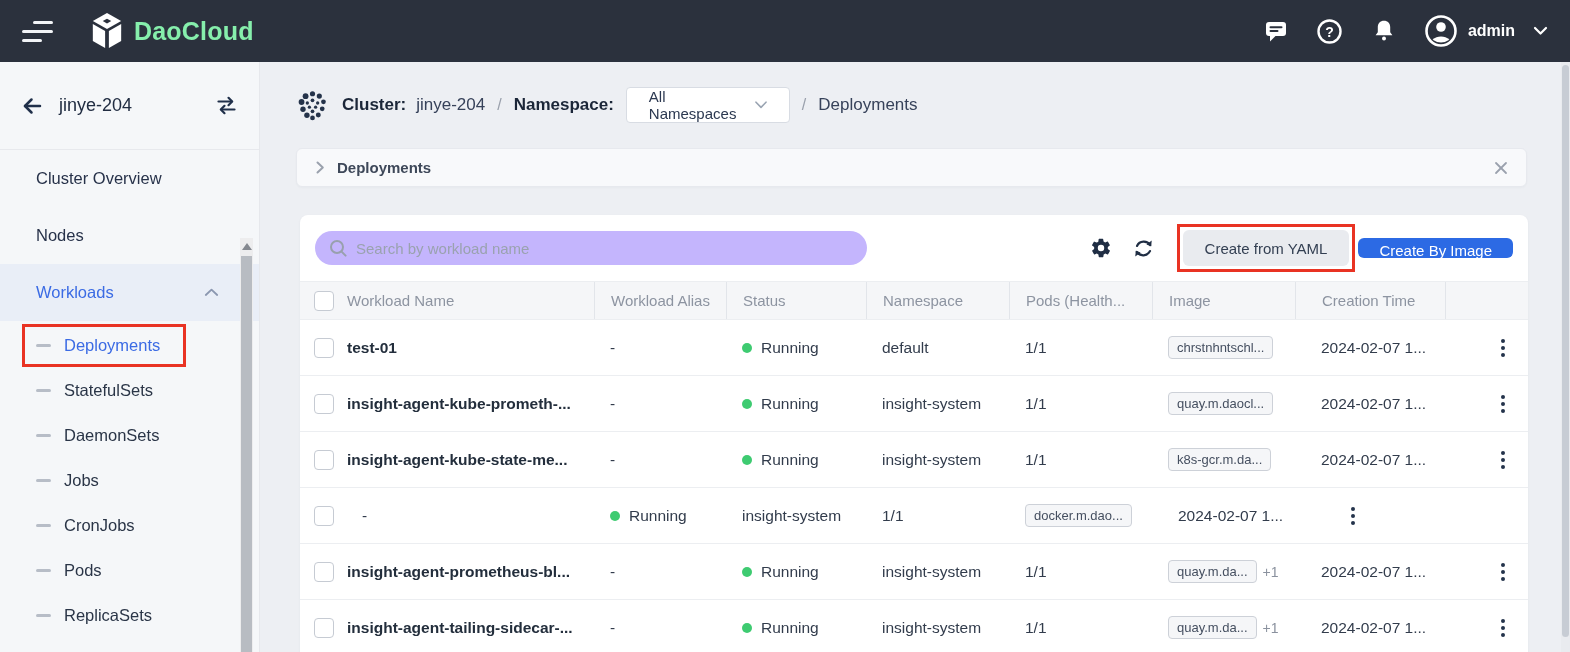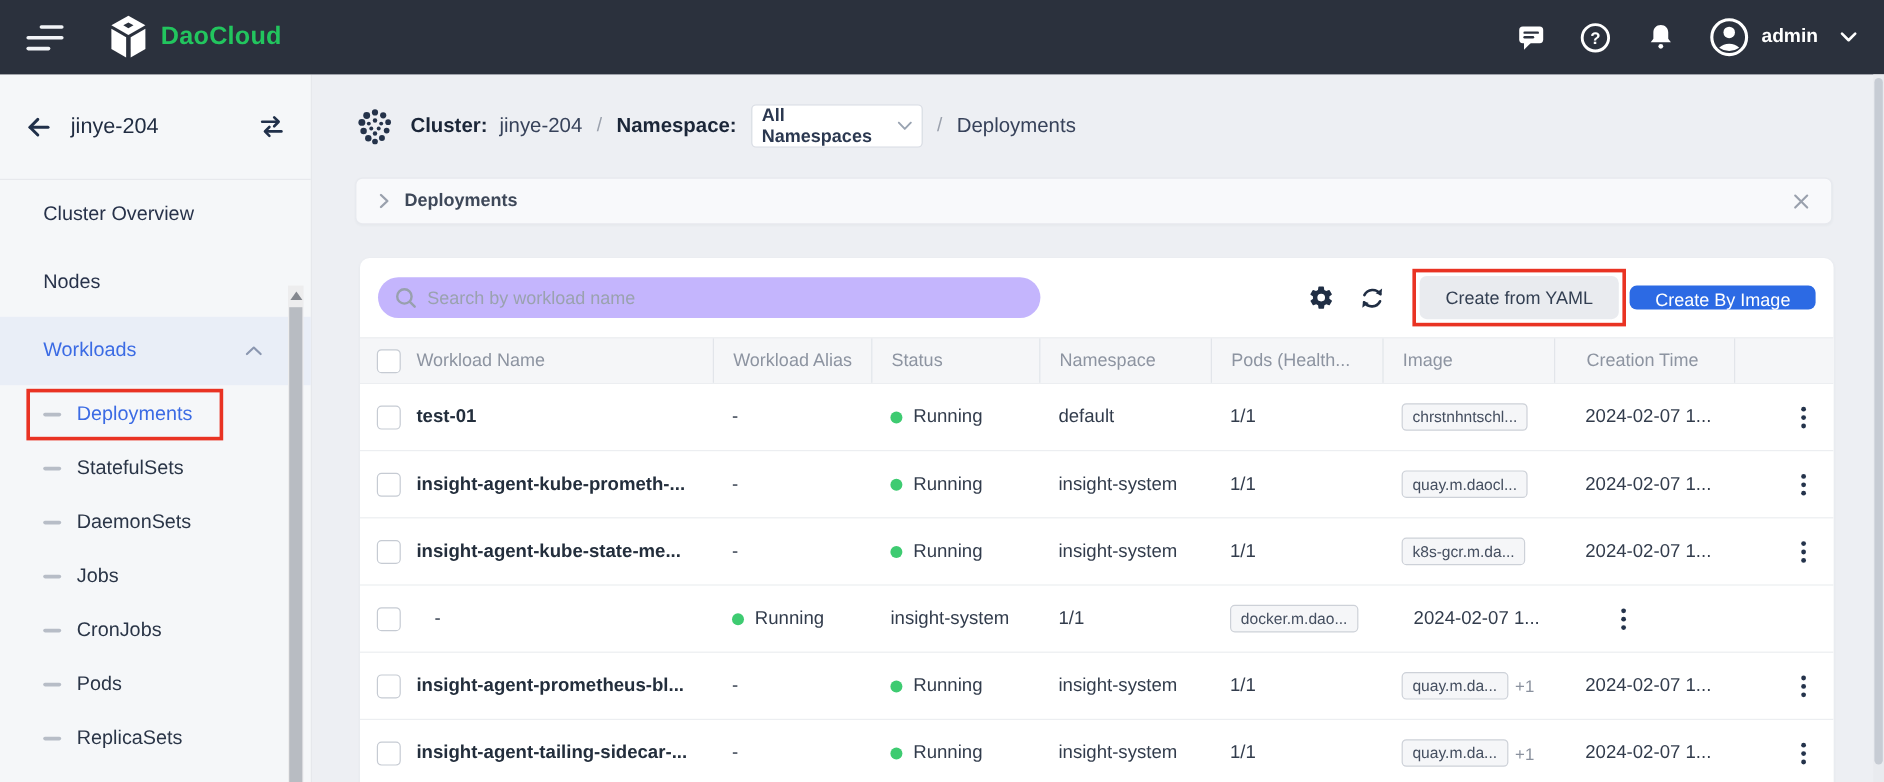--- a/index.html
+++ b/index.html
@@ -11,21 +11,21 @@
   }
   
   .navbar { position:absolute; top:0; left:0; width:1570px; height:62px;
     background:#2b313d; display:flex; align-items:center; z-index:30; }
   .hamburger { margin-left:22px; width:38px; display:flex; flex-direction:column; gap:6px; cursor:pointer; }
   .hamburger .b { height:3px; border-radius:2px; background:#f2f4f7; }
   .hamburger .b1 { width:20px; margin-left:11px; }
   .hamburger .b2 { width:31px; }
   .hamburger .b3 { width:20px; }
   .brand { display:flex; align-items:center; gap:10px; margin-left:30px; }
-  .brand-text { color:#22c55e; font-size:21px; font-weight:700; letter-spacing:.2px; }
+  .brand-text { color:#86efac; font-size:25px; font-weight:700; letter-spacing:.2px; }
   .nav-right { margin-left:auto; display:flex; align-items:center; margin-right:22px; }
   .nav-icon { width:28px; height:28px; display:flex; align-items:center; justify-content:center; cursor:pointer; }
   .nav-icon + .nav-icon { margin-left:26px; }
   .avatar-wrap { margin-left:26px; display:flex; align-items:center; cursor:pointer; }
   .admin-name { color:#fff; font-size:16px; font-weight:600; margin-left:10px; }
   .nav-chevron { margin-left:18px; cursor:pointer; display:flex; }
 
   
   .sidebar { position:absolute; top:62px; left:0; width:260px; height:590px;
     background:#f5f7f9; border-right:1px solid #e6e8ec; z-index:20; }
@@ -50,22 +50,22 @@
   .side-scrollbar .sb-arrow { width:0; height:0; margin:5px auto 0;
     border-left:5px solid transparent; border-right:5px solid transparent; border-bottom:7px solid #84888f; }
   .side-scrollbar .sb-thumb { position:absolute; top:18px; bottom:2px; left:1px; width:11px; background:#b8bcc2; }
 
   
   .main { position:absolute; top:62px; left:260px; width:1310px; height:590px; }
   .ctx-header { height:86px; display:flex; align-items:center; padding-left:37px; }
   .ctx-header .lbl { font-size:17px; font-weight:700; color:#1b2638; }
   .ctx-header .val { font-size:17px; color:#37425a; margin-left:10px; }
   .ctx-header .sep { font-size:16px; color:#9aa0ac; margin:0 12px; }
-  .ns-select { width:143px; height:36px; background:#fff; border:1px solid #d8dce3; border-radius:4px;
-    display:flex; align-items:center; padding:0 8px; margin-left:12px; cursor:pointer;font-weight:bold; }
+  .ns-select { width:164px; height:36px; background:#fff; border:1px solid #d8dce3; border-radius:4px;
+    display:flex; align-items:center; padding:0 22px; margin-left:12px; cursor:pointer; }
   .ns-select .ns-val { font-size:15px; color:#2b3850; }
   .ns-select .ns-chev { margin-left:auto; display:flex; }
   .cluster-icon { margin-right:14px; display:flex; }
 
   .tab-bar { margin-left:36px; width:1231px; height:39px; background:#f8f9fb;
     border:1px solid #e7e9ee; border-radius:6px; display:flex; align-items:center; padding:0 18px;
     box-shadow:0 1px 2px rgba(40,50,70,.03); }
   .tab-bar .t-label { font-size:15px; font-weight:700; color:#3e4859; margin-left:12px; }
   .tab-bar .t-close { margin-left:auto; cursor:pointer; display:flex; }
 

